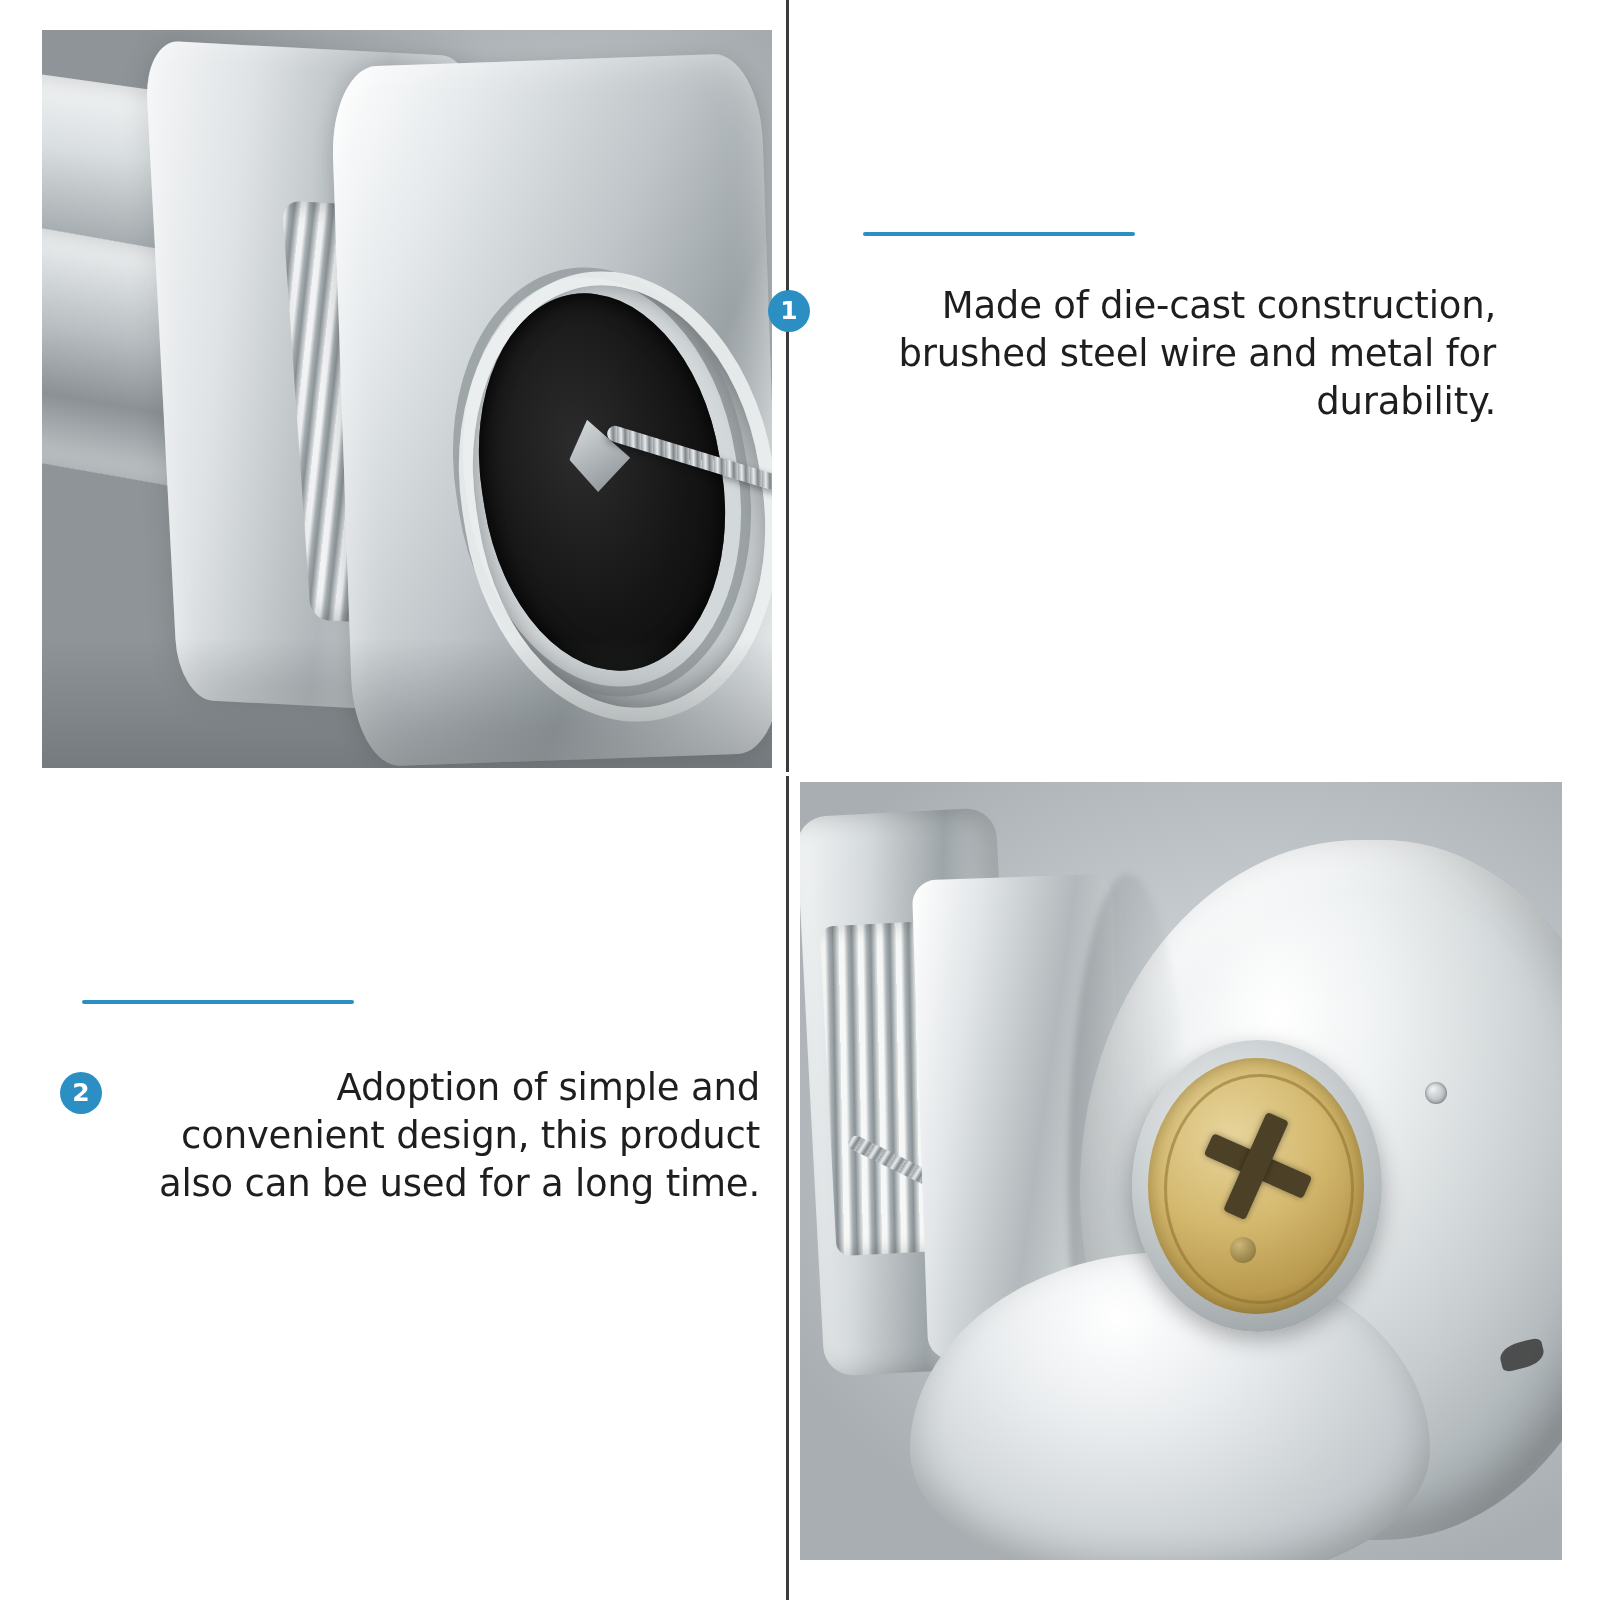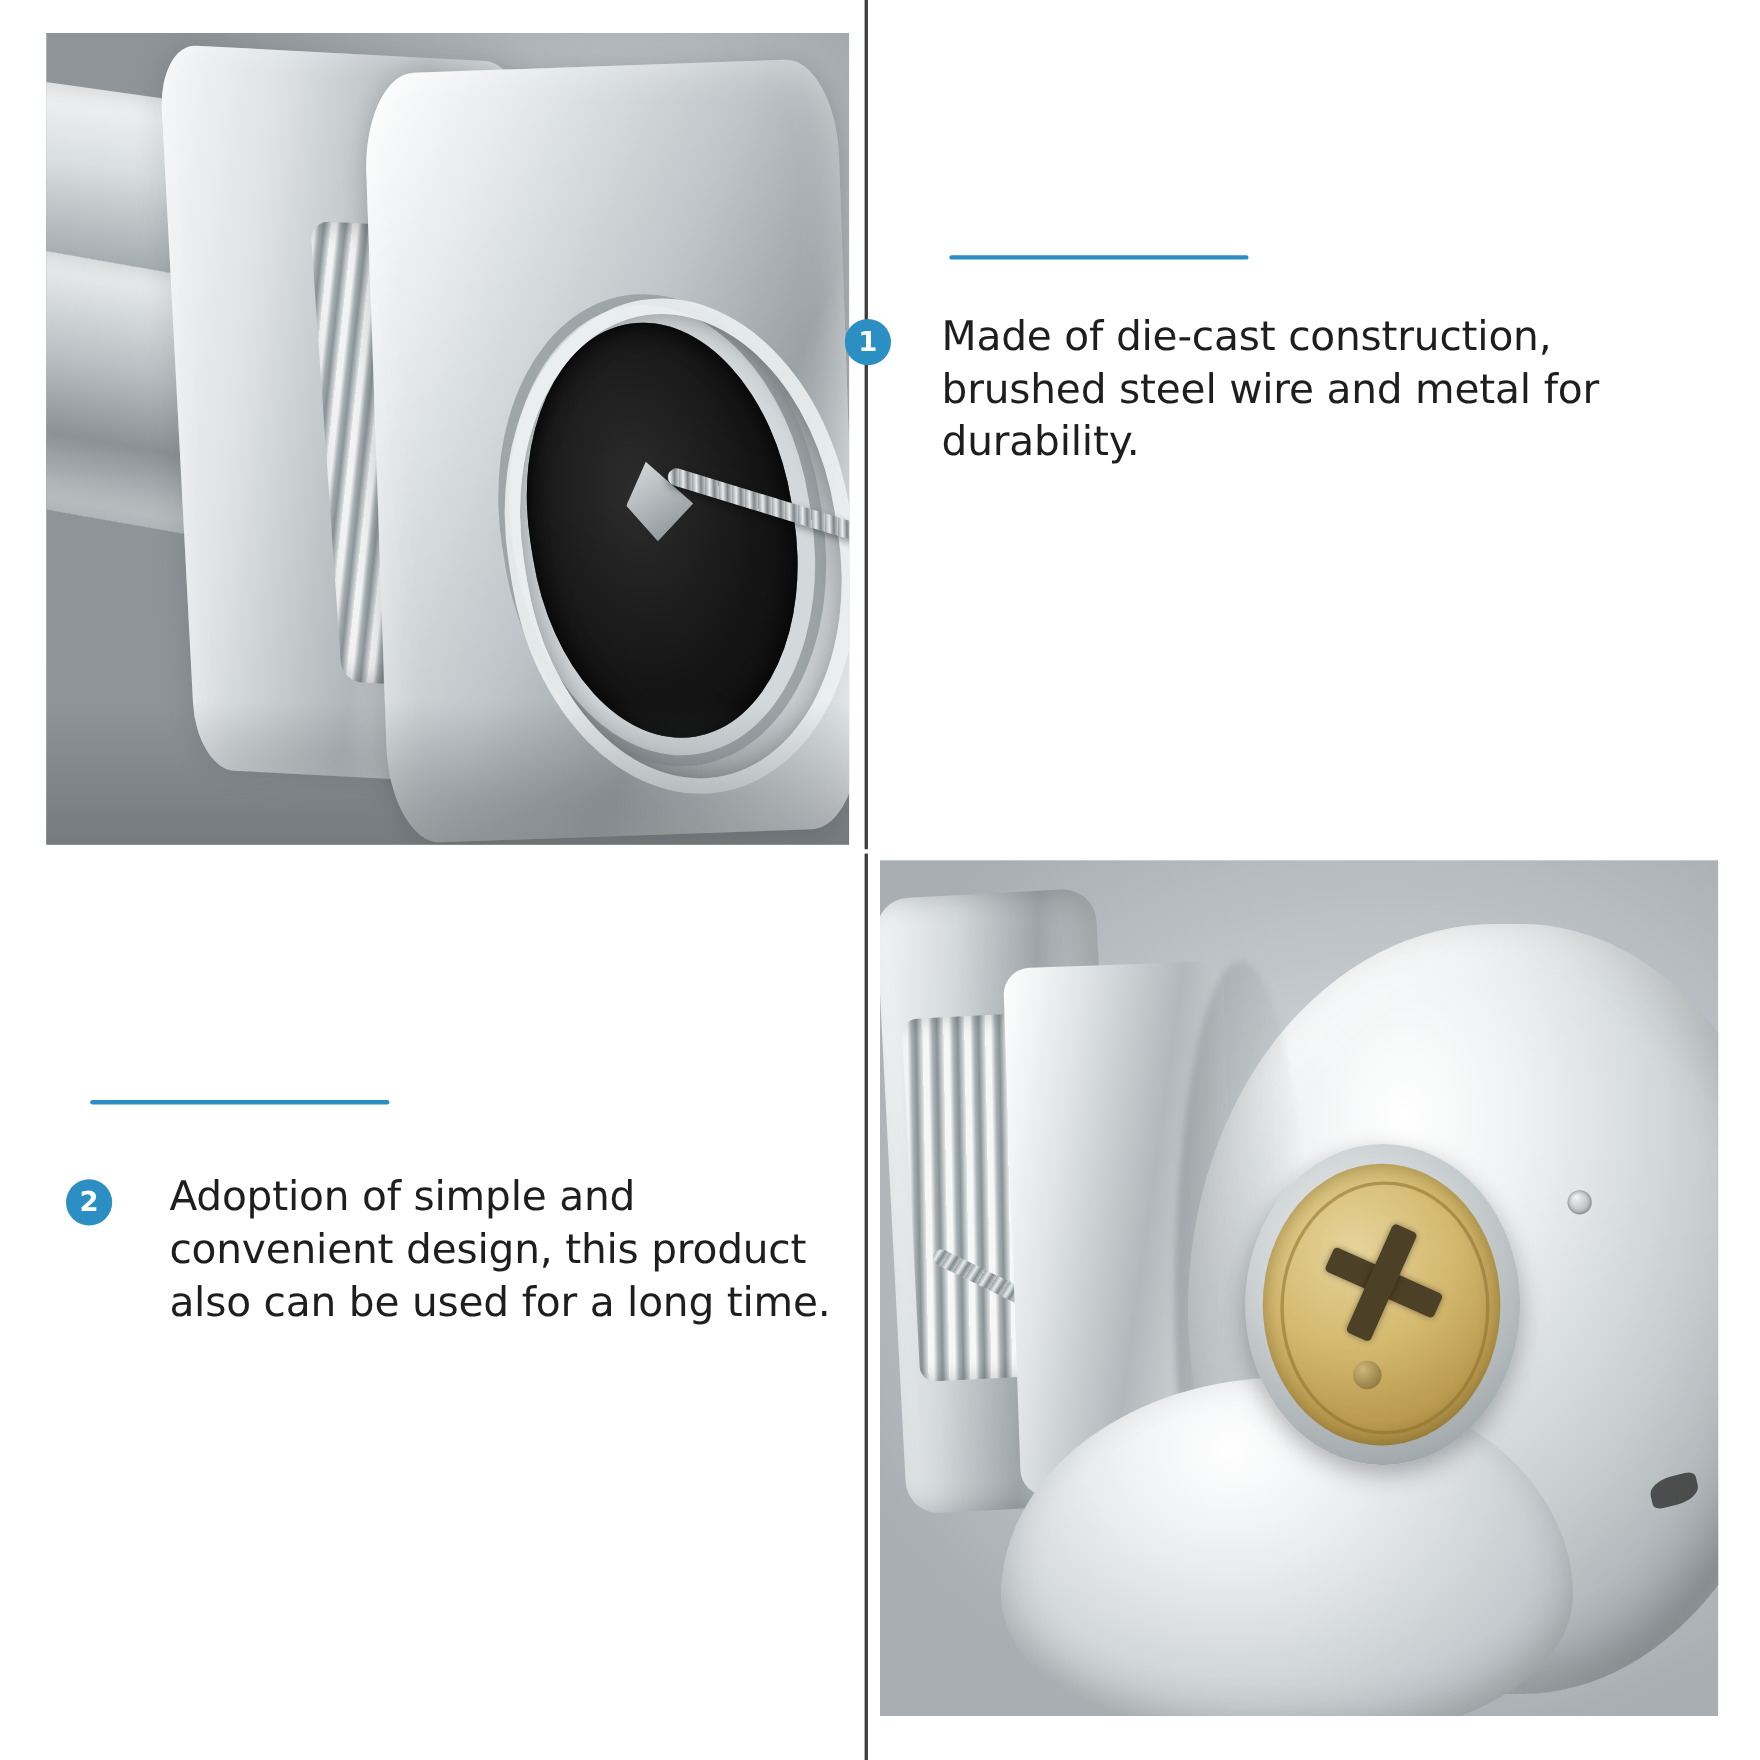--- a/index.html
+++ b/index.html
@@ -108,20 +108,21 @@
     text-align: center;
     margin-top: 8px;
     font-family: "DejaVu Sans", sans-serif;
   }
 
   .feature-text {
     font-size: 37px;
     line-height: 1.30;
     color: #1e1e1e;
     letter-spacing: -0.2px;
+    text-align: right;
   }
   .feature-1 .feature-text {
     margin-left: 46px;
     width: 640px;
   }
   .feature-2 .feature-text {
     margin-left: 52px;
     width: 620px;
   }
 

